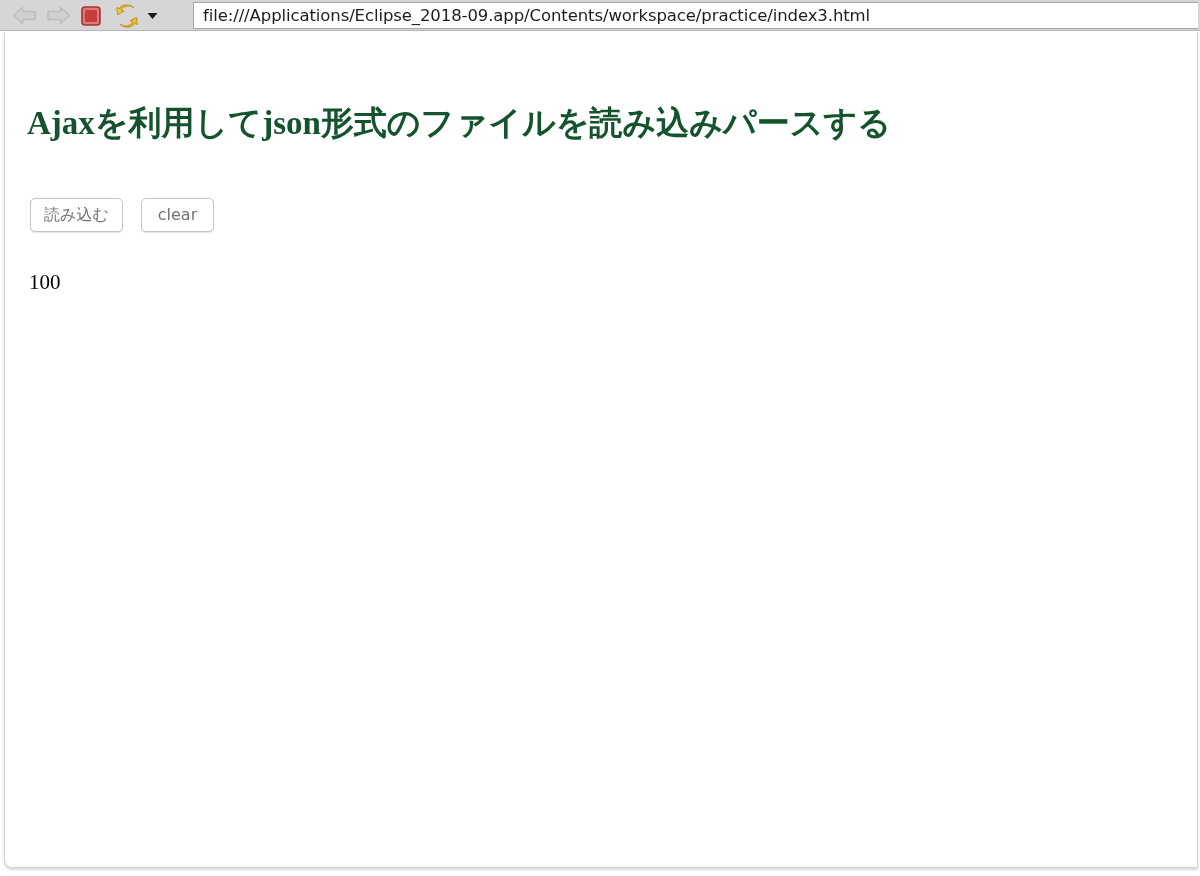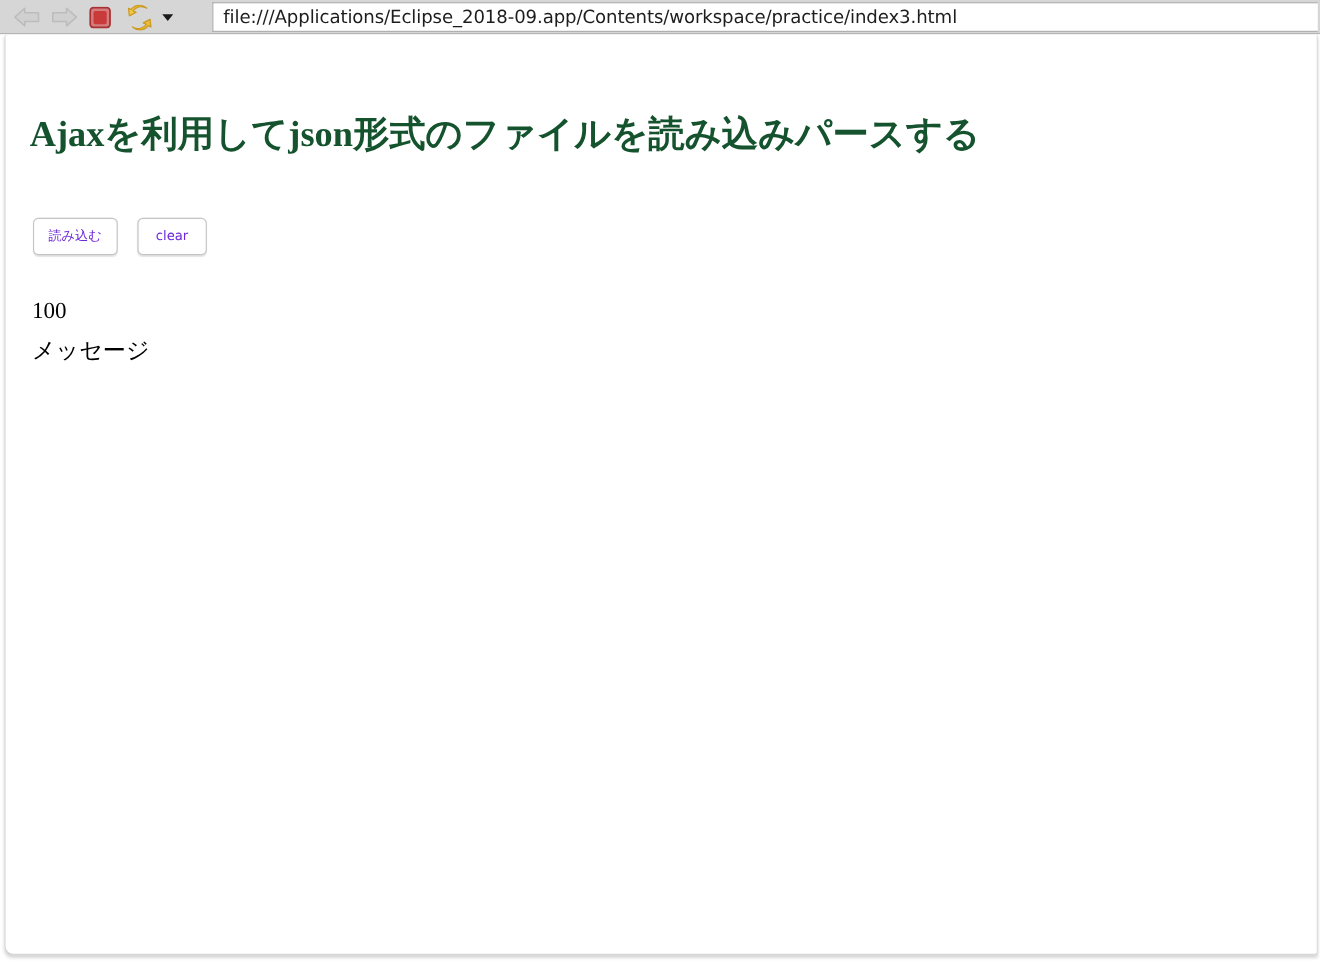--- a/index.html
+++ b/index.html
@@ -148,22 +148,22 @@
     position: absolute;
     left: 25px;
     top: 166px;
     display: flex;
     align-items: center;
     gap: 18px;
   }
 
   .ui-button {
     font-family: "DejaVu Sans", "Liberation Sans", sans-serif;
-    font-size: 12px;
-    color: #6d28d9;
+    font-size: 16px;
+    color: #737373;
     background: #ffffff;
     border: 1px solid #c4c4c4;
     border-radius: 5px;
     padding: 5px 13px 6px 13px;
     line-height: 21px;
     box-shadow: 0 1px 1px rgba(0,0,0,0.10);
     cursor: default;
     white-space: nowrap;
   }
 
@@ -243,20 +243,19 @@
 
         <h1 class="page-title">Ajaxを利用してjson形式のファイルを読み込みパースする</h1>
 
         <div class="button-row">
           <button class="ui-button load-btn">読み込む</button>
           <button class="ui-button clear-btn">clear</button>
         </div>
 
         <div class="output-area">
           <span class="output-line">100</span>
-          <span class="output-line">メッセージ</span>
         </div>
 
       </div>
     </div>
 
   </div>
 </div>
 
 </body></html>

